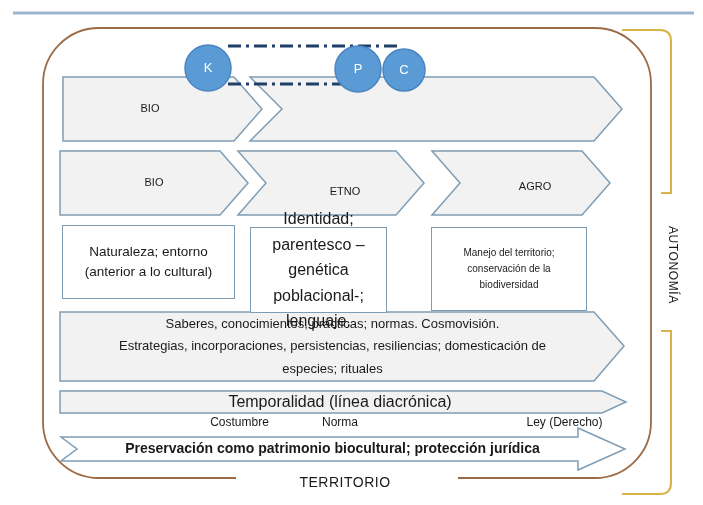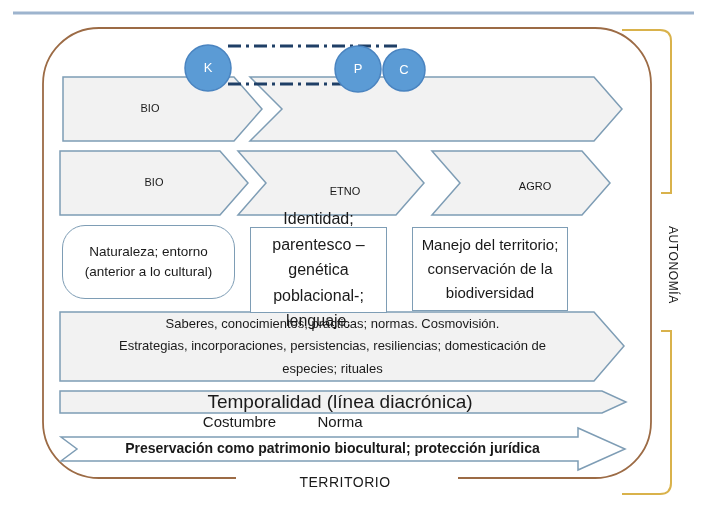--- a/index.html
+++ b/index.html
@@ -13,26 +13,26 @@
     text-align:center;line-height:1.25;
   }
   .pre{white-space:pre-line;}
   .circle-letter{color:#ffffff;font-size:13px;}
   .arrow-head{font-size:11px;}
   .box{
     position:absolute;box-sizing:border-box;background:#ffffff;
     border:1.5px solid #7e9db5;display:flex;align-items:center;justify-content:center;
     text-align:center;
   }
-  .box1{left:62px;top:225px;width:173px;height:74px;font-size:13.5px;line-height:1.5;border-radius:23px;}
+  .box1{left:62px;top:225px;width:173px;height:74px;font-size:13.5px;line-height:1.5;}
   .box2{left:250px;top:227px;width:137px;height:86px;font-size:16px;line-height:1.6;}
-  .box3{left:412px;top:227px;width:156px;height:84px;font-size:15px;line-height:1.6;}
+  .box3{left:431px;top:227px;width:156px;height:84px;font-size:10px;line-height:1.6;}
   .saberes{left:75px;top:312px;width:515px;height:69px;font-size:13px;line-height:1.7;}
-  .temporalidad{left:70px;top:391px;width:540px;height:22px;font-size:19px;}
-  .timeline{font-size:15px;}
+  .temporalidad{left:70px;top:391px;width:540px;height:22px;font-size:16px;}
+  .timeline{font-size:12px;}
   .preservacion{left:85px;top:436px;width:495px;height:26px;font-size:14px;font-weight:bold;}
   .territorio{left:260px;top:470px;width:170px;height:26px;font-size:14px;letter-spacing:0.5px;}
   .autonomia{
     left:662px;top:196px;width:20px;height:138px;
     writing-mode:vertical-rl;font-size:12px;letter-spacing:0.6px;
   }
 </style>
 </head>
 <body>
 
@@ -92,19 +92,20 @@
 biodiversidad</span>
   </div>
 
   <div class="lbl saberes pre">Saberes, conocimientos, prácticas; normas. Cosmovisión.
 Estrategias, incorporaciones, persistencias, resiliencias; domesticación de
 especies; rituales</div>
   <div class="lbl temporalidad">Temporalidad (línea diacrónica)</div>
 
   <div class="lbl timeline" style="left:192px;top:413px;width:95px;height:18px;">Costumbre</div>
   <div class="lbl timeline" style="left:304px;top:413px;width:72px;height:18px;">Norma</div>
+  <div class="lbl timeline" style="left:512px;top:413px;width:105px;height:18px;">Ley (Derecho)</div>
 
   <div class="lbl preservacion">Preservación como patrimonio biocultural; protección jurídica</div>
 
   <div class="lbl territorio">TERRITORIO</div>
   <div class="lbl autonomia">AUTONOMÍA</div>
 
 </div>
 
 </body></html>

